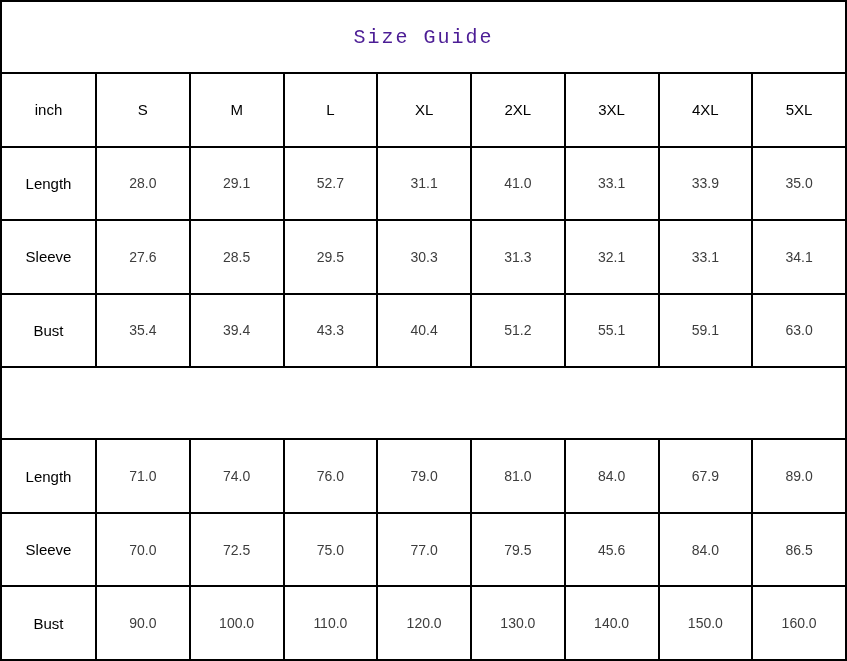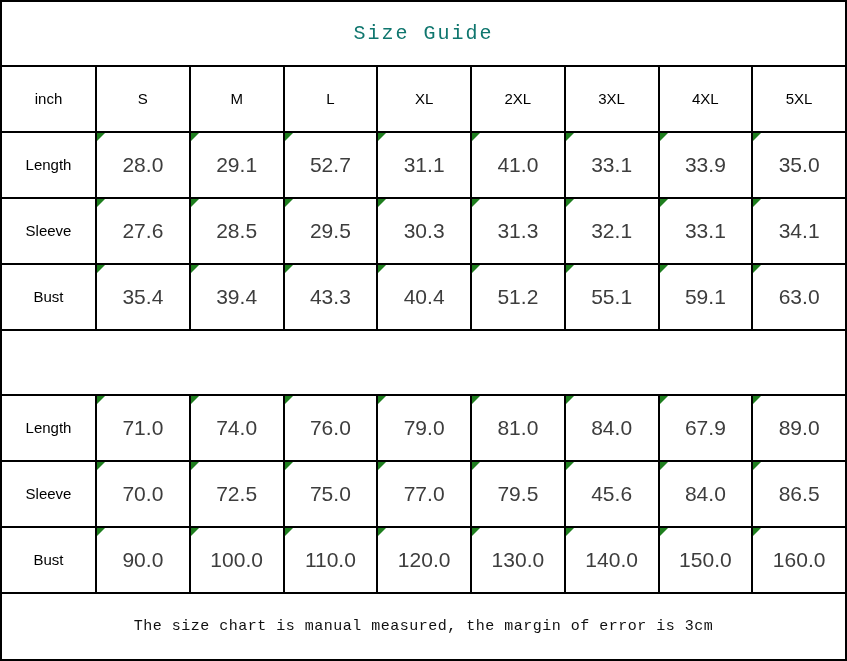--- a/index.html
+++ b/index.html
@@ -15,25 +15,25 @@
     font-family:"Liberation Sans","DejaVu Sans",sans-serif;
   }
   table.size-guide td{
     border:2px solid var(--border);
     text-align:center;vertical-align:middle;
     position:relative;padding:0;overflow:hidden;
   }
   tr.title-row td{
     height:55px;
     font-family:"Liberation Mono","DejaVu Sans Mono",monospace;
-    font-size:20px;letter-spacing:2px;color:#0f766e;
+    font-size:20px;letter-spacing:2px;color:#4c1d95;
   }
   tr.data-row{height:58px;}
   td.h{font-weight:normal;font-size:15px;color:#000000;}
-  td.v{font-size:21px;color:var(--val);}
+  td.v{font-size:14px;color:var(--val);border-radius:17px;}
   tr.gap-row td{height:55px;}
   tr.footer-row td{
     height:57px;
     font-family:"Liberation Mono","DejaVu Sans Mono",monospace;
     font-size:15px;letter-spacing:0.5px;color:#101010;
   }
   .flag{
     position:absolute;top:0;left:0;width:0;height:0;
     border-top:8px solid var(--flag);
     border-right:8px solid transparent;
@@ -138,18 +138,15 @@
     <td class="v"><span class="flag"></span><span>90.0</span></td>
     <td class="v"><span class="flag"></span><span>100.0</span></td>
     <td class="v"><span class="flag"></span><span>110.0</span></td>
     <td class="v"><span class="flag"></span><span>120.0</span></td>
     <td class="v"><span class="flag"></span><span>130.0</span></td>
     <td class="v"><span class="flag"></span><span>140.0</span></td>
     <td class="v"><span class="flag"></span><span>150.0</span></td>
     <td class="v"><span class="flag"></span><span>160.0</span></td>
   </tr>
 
-  <tr class="footer-row">
-    <td colspan="9">The size chart is manual measured, the margin of error is 3cm</td>
-  </tr>
 </tbody>
     </table>
 </div>
 
 </body></html>

